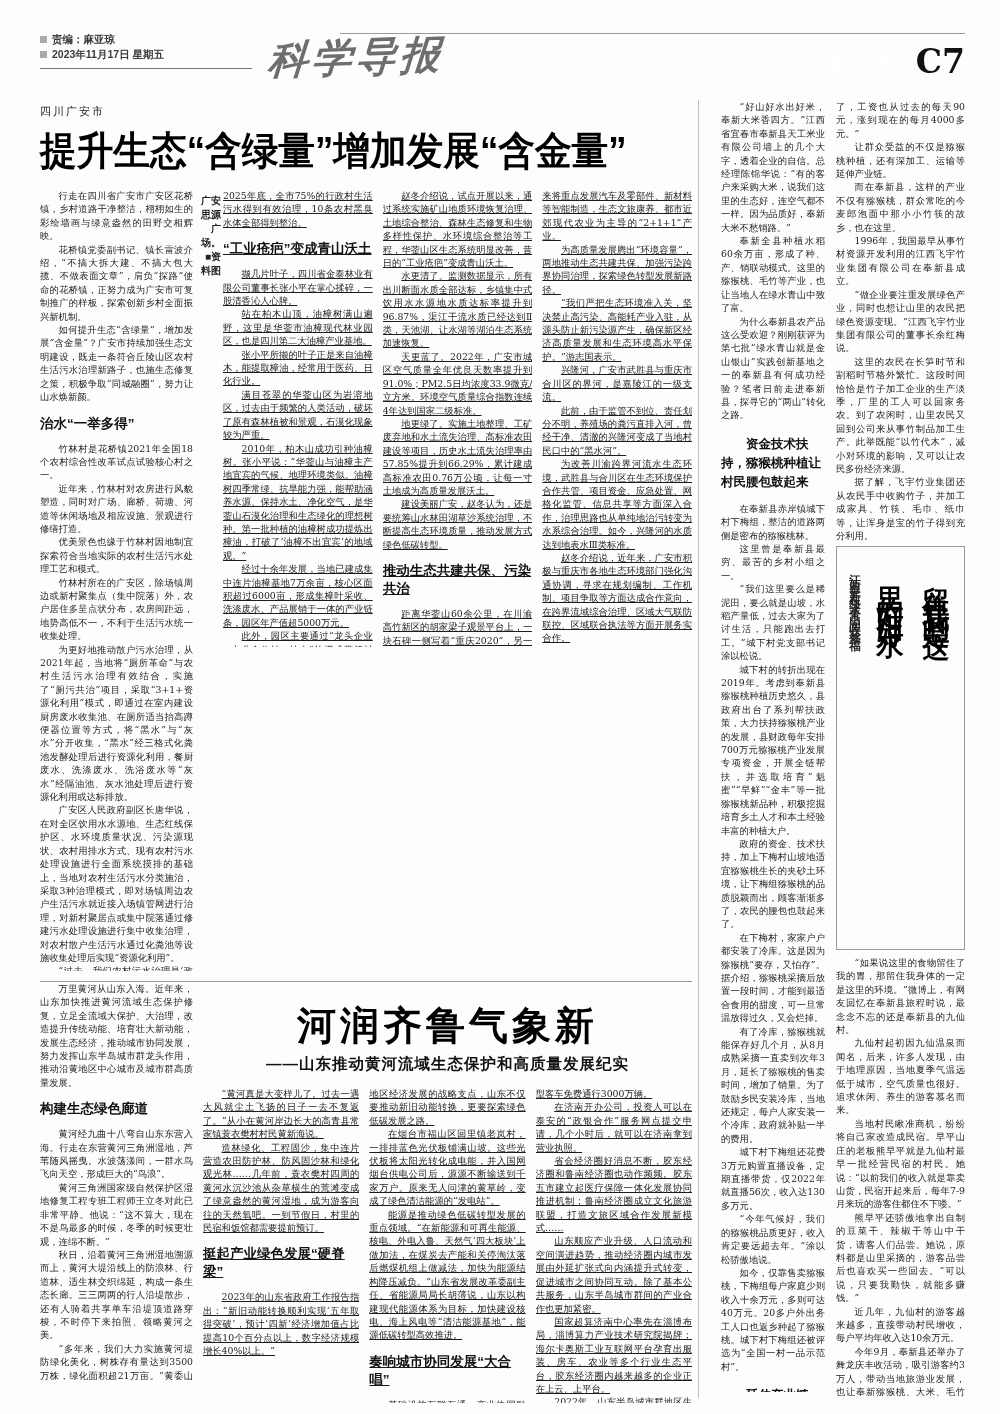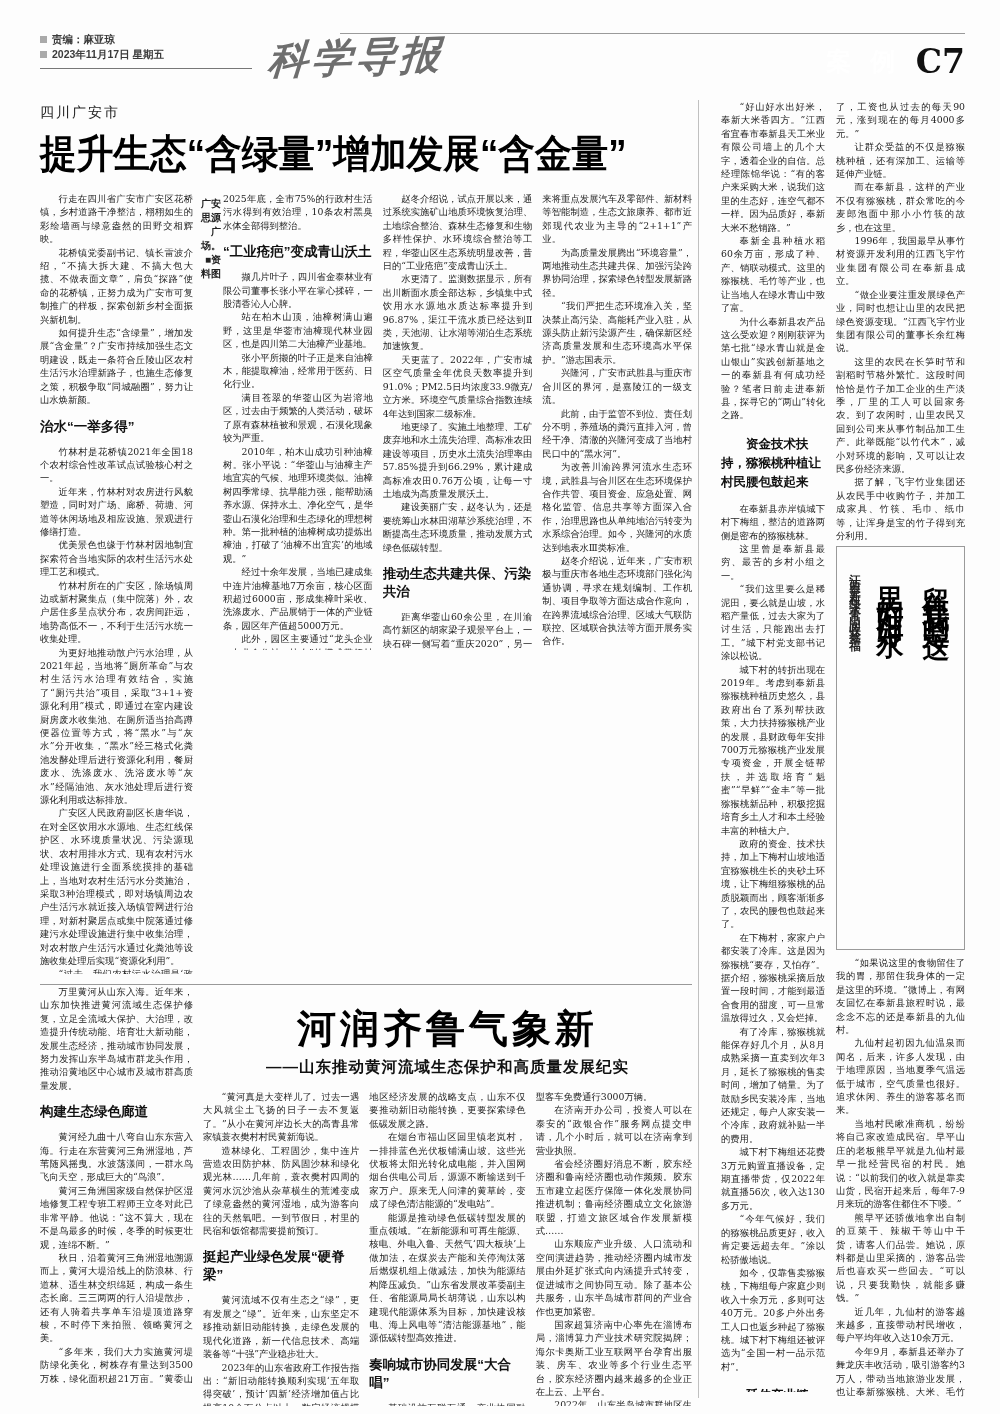--- a/index.html
+++ b/index.html
@@ -19,26 +19,26 @@
   .section-area { position:absolute; right:0; top:14px; display:flex; align-items:center; gap:10px; }
   .sec-box { width:34px; height:34px; color:#fff; font-family:"Liberation Sans",sans-serif; font-weight:bold; font-size:25px; display:flex; align-items:center; justify-content:center; }
   .page-no { font-family:"DejaVu Serif",serif; font-weight:bold; font-size:33px; color:#111; margin-left:6px; }
   
   .content { position:absolute; left:40px; top:100px; right:35px; bottom:16px; display:flex; }
   .left-zone { width:652px; flex:0 0 652px; }
   .right-zone { flex:1; border-left:1px solid #c0c0c0; margin-left:6px; padding-left:22px; }
   
   .para { margin:0; text-indent:2em; text-align:justify; font-size:9.3px; line-height:13.4px; color:#1c1c1c; }
   .para.cont { text-indent:0; }
-  .cols { display:flex; gap:10px; }
+  .cols { display:flex; gap:10px;text-decoration:underline; }
   .col { flex:1; overflow:hidden; }
   .art12 .subhead { font-family:"Liberation Sans",sans-serif; font-weight:bold; font-size:13.5px; color:#111; margin:11px 0 9px; line-height:18px; }
   .art3 .subhead { font-family:"Liberation Sans",sans-serif; font-weight:bold; font-size:12.5px; color:#111; margin:13px 0 10px; line-height:19px; text-indent:2em; }
   
-  .kicker { font-family:Liberation Serif, serif; font-size:14px; color:#222; letter-spacing:2px; margin:4px 0 10px; }
+  .kicker { font-family:Liberation Serif, serif; font-size:11px; color:#222; letter-spacing:2px; margin:4px 0 10px; }
   .headline1 { font-family:"Liberation Sans",sans-serif; font-weight:900; font-size:39px; line-height:44px; color:#000; letter-spacing:0px; transform:scaleX(.94); transform-origin:left; white-space:nowrap; margin-bottom:16px; }
   .art1-body { display:flex; gap:8px; height:782px; }
   .art1-c1 { width:153px; flex:0 0 153px; overflow:hidden; }
   .art1-right { flex:1; display:flex; flex-direction:row; }
   .photo { position:relative; height:288px; background:#c7c7c7; overflow:hidden; }
   .ph-sky { position:absolute; left:0; top:0; right:0; height:16%; background:linear-gradient(180deg,#e3e3e3,#cbcbcb); }
   .ph-city { position:absolute; left:0; top:16%; right:0; height:30%;
      background:repeating-linear-gradient(90deg,#8f8f8f 0 5px,#b3b3b3 5px 9px,#9c9c9c 9px 14px,#c2c2c2 14px 17px);
      box-shadow:inset 0 -6px 10px rgba(255,255,255,.45); }
   .ph-river { position:absolute; right:-6%; top:40%; width:70%; height:26px; background:#d2d2d2; border-radius:50%; transform:rotate(-7deg); }
@@ -172,21 +172,20 @@
       <div class="art2-right">
         <div class="headline2-block">
           <div class="headline2">河润齐鲁气象新</div>
           <div class="headline2-sub">——山东推动黄河流域生态保护和高质量发展纪实</div>
         </div>
         <div class="cols art2-cols">
           <div class="col">
               <p class="para">“黄河真是大变样儿了。过去一遇大风就尘土飞扬的日子一去不复返了。”从小在黄河岸边长大的高青县常家镇蓑衣樊村村民黄新海说。</p>
               <p class="para">造林绿化、工程固沙，集中连片营造农田防护林、防风固沙林和绿化观光林……几年前，蓑衣樊村四周的黄河水沉沙池从杂草横生的荒滩变成了绿意盎然的黄河湿地，成为游客向往的天然氧吧。一到节假日，村里的民宿和饭馆都需要提前预订。</p>
               <div class="subhead">挺起产业绿色发展“硬脊梁”</div>
-              <p class="para">黄河流域不仅有生态之“绿”，更有发展之“绿”。近年来，山东坚定不移推动新旧动能转换，走绿色发展的现代化道路，新一代信息技术、高端装备等“十强”产业稳步壮大。</p>
               <p class="para">2023年的山东省政府工作报告指出：“新旧动能转换顺利实现‘五年取得突破’，预计‘四新’经济增加值占比提高10个百分点以上，数字经济规模增长40%以上。”</p>
             </div>
           <div class="col">
               <p class="para cont">地区经济发展的战略支点，山东不仅要推动新旧动能转换，更要探索绿色低碳发展之路。</p>
               <p class="para">在烟台市福山区回里镇老岚村，一排排蓝色光伏板铺满山坡。这些光伏板将太阳光转化成电能，并入国网烟台供电公司后，源源不断输送到千家万户。原来无人问津的黄草岭，变成了绿色清洁能源的“发电站”。</p>
               <p class="para">能源是推动绿色低碳转型发展的重点领域。“在新能源和可再生能源、核电、外电入鲁、天然气‘四大板块’上做加法，在煤炭去产能和关停淘汰落后燃煤机组上做减法，加快为能源结构降压减负。”山东省发展改革委副主任、省能源局局长胡薄说，山东以构建现代能源体系为目标，加快建设核电、海上风电等“清洁能源基地”，能源低碳转型高效推进。</p>
               <div class="subhead">奏响城市协同发展“大合唱”</div>
               <p class="para">基础设施互联互通、产业协同融合发展、公共服务便利共享……进入新时代，山东省积极用“一盘棋”思维，加快推动省会、胶东、鲁南三大经济圈一体化发展。</p>
             </div>
           <div class="col">

